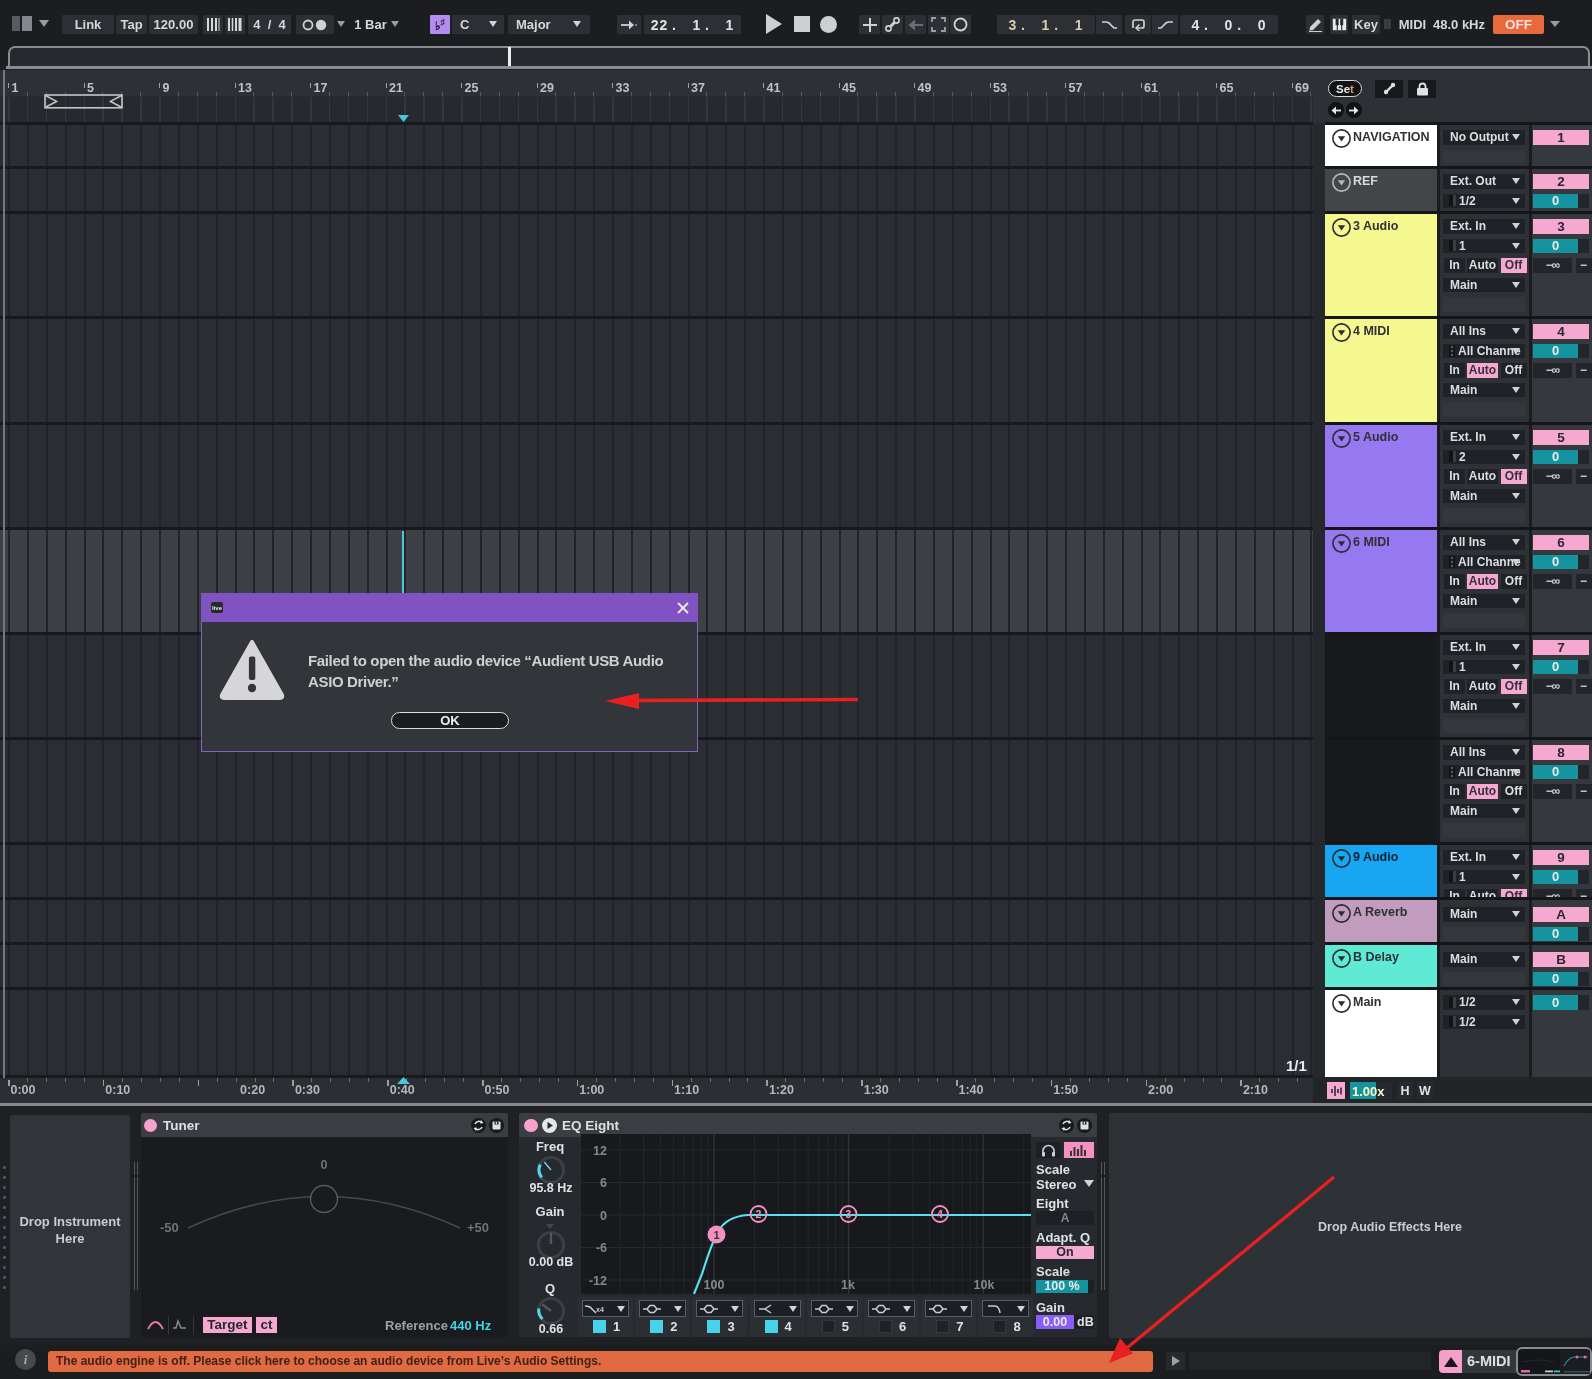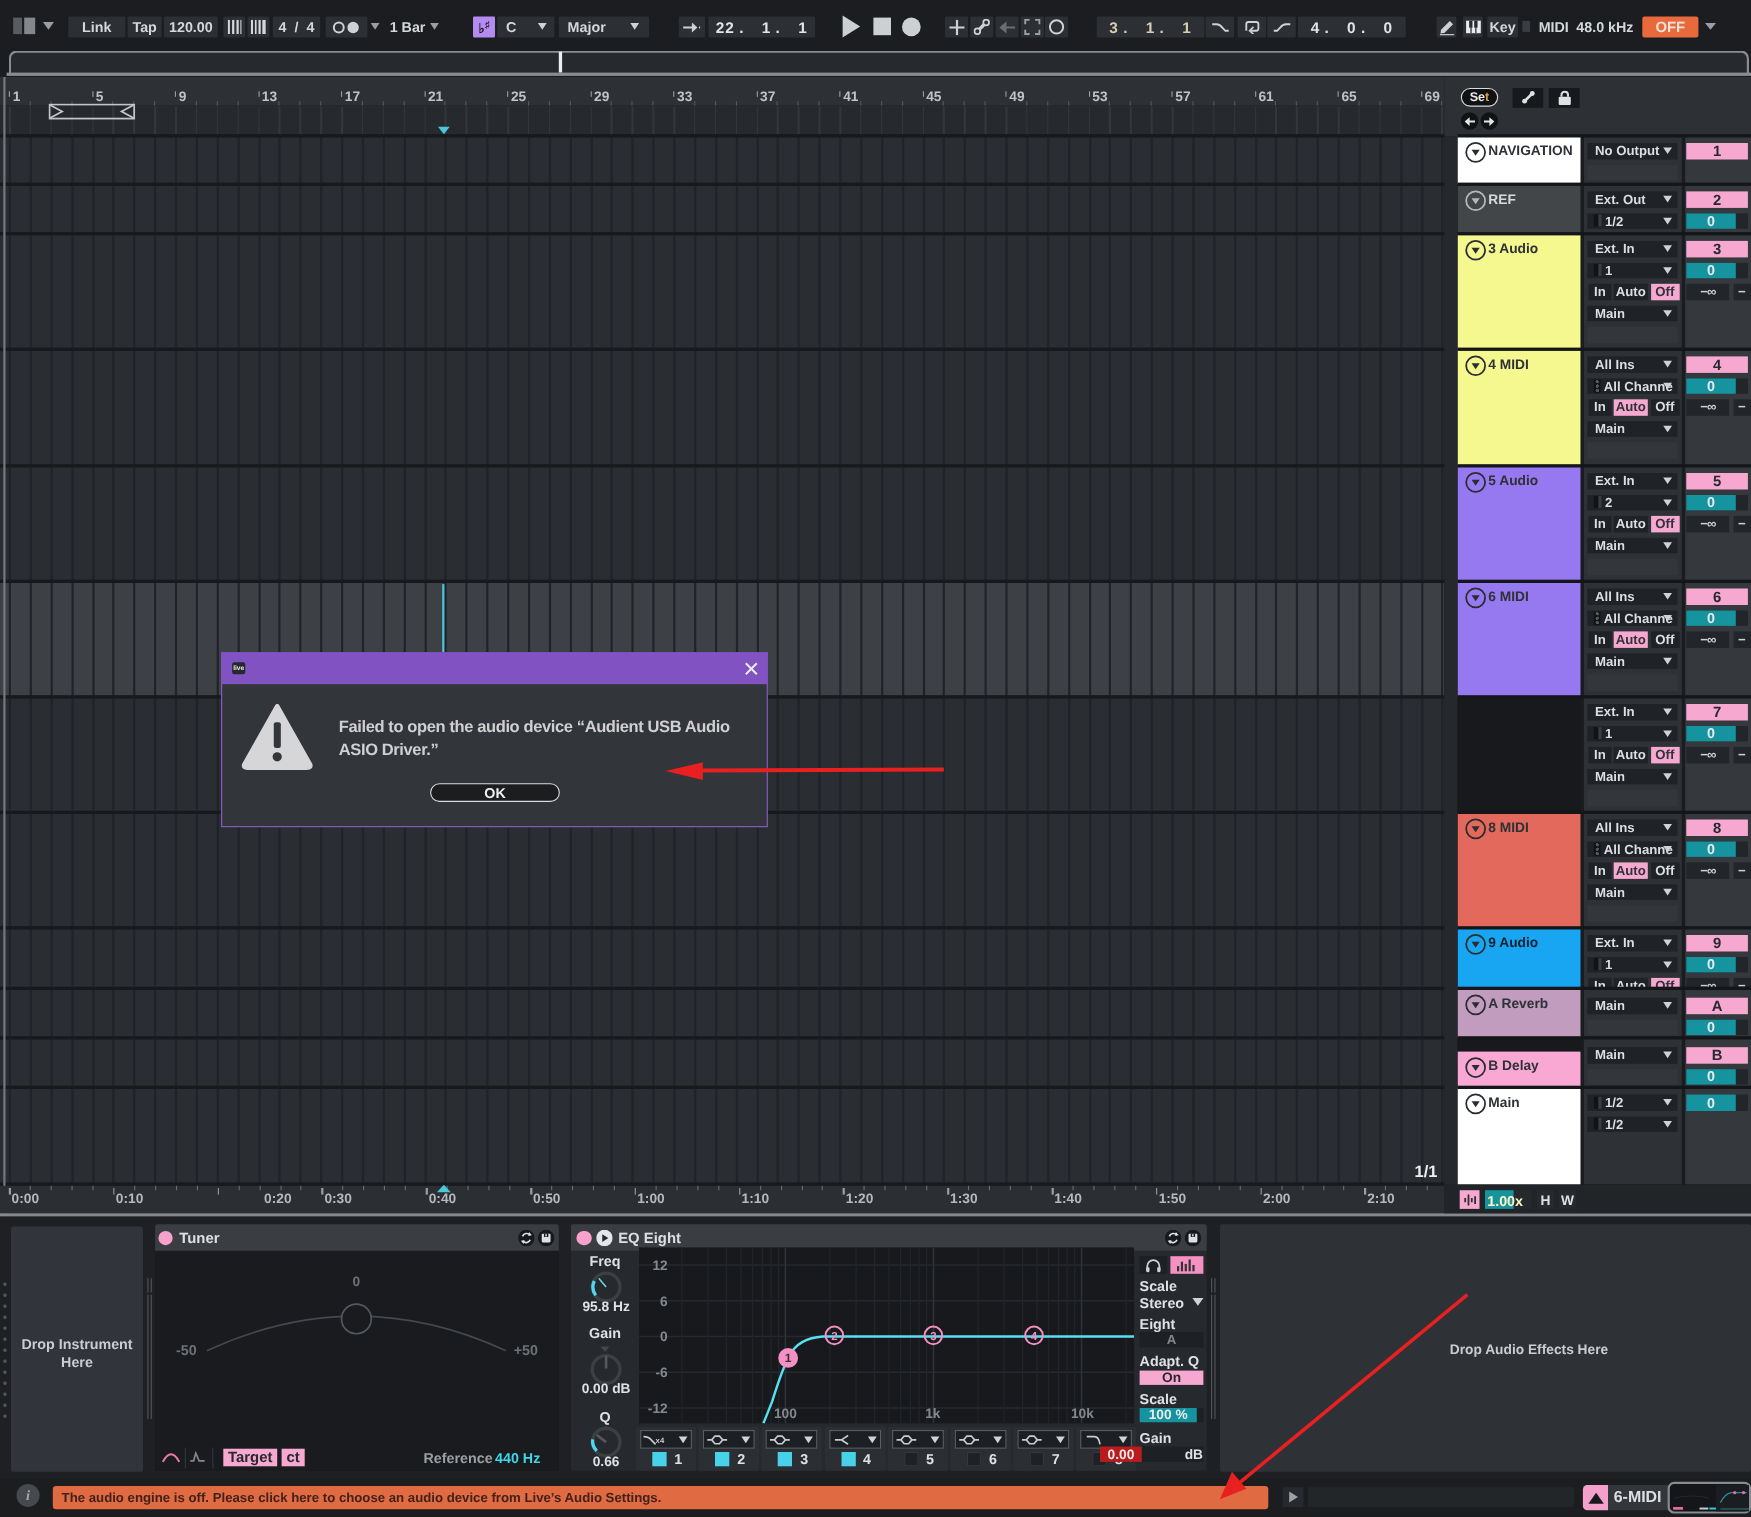--- a/index.html
+++ b/index.html
@@ -772,27 +772,20 @@
       <div class="dd" style="left:118px;top:84px;width:82px;height:14.5px;background:#33373c;">
         <span style="margin-left:3px;white-space:nowrap;overflow:hidden;"></span>
       </div>
       <div class="a" style="left:208px;top:6px;width:56px;height:14.5px;background:#f7a8d1;color:#26292d;font-weight:bold;font-size:13.5px;display:flex;align-items:center;justify-content:center;">7</div>
       <div class="a" style="left:208px;top:25.5px;width:56px;height:14.5px;background:#222529;"></div>
       <div class="a" style="left:208px;top:25.5px;width:45px;height:14.5px;background:#15939e;color:#e8ebee;font-weight:bold;font-size:13px;display:flex;align-items:center;justify-content:center;">0</div>
       <div class="a" style="left:208px;top:45px;width:39px;height:14.5px;background:#222529;color:#cfd2d5;font-weight:bold;font-size:12px;display:flex;align-items:center;justify-content:center;letter-spacing:-1px;">−∞</div>
       <div class="a" style="left:251px;top:45px;width:16px;height:14.5px;background:#222529;color:#cfd2d5;font-weight:bold;font-size:12px;display:flex;align-items:center;padding-left:4px;">−</div>
     </div>
     <div class="a" style="left:1325px;top:739px;width:267px;height:105px;overflow:hidden;">
-      <div class="a" style="left:0;top:0;width:112px;height:105px;background:#e2695b;">
-        <svg width="21" height="21" style="position:absolute;left:6px;top:4px;">
-          <circle cx="10.5" cy="10.5" r="8.6" fill="none" stroke="#2a2d30" stroke-width="1.6"></circle>
-          <path d="M6.8,8.2 H14.2 L10.5,13.6 Z" fill="#2a2d30"></path>
-        </svg>
-        <div class="a" style="left:28px;top:6px;font-size:12.5px;font-weight:bold;color:#2e3135;white-space:nowrap;">8 MIDI</div>
-      </div>
       <div class="a" style="left:112px;top:0;width:3px;height:105px;background:#1a1c1f;"></div>
       <div class="a" style="left:115px;top:0;width:89px;height:105px;background:#2e3236;"></div>
       <div class="a" style="left:204px;top:0;width:2.5px;height:105px;background:#1a1c1f;"></div>
       <div class="a" style="left:206.5px;top:0;width:60.5px;height:105px;background:#35393e;"></div>
       <div class="dd" style="left:118px;top:6px;width:82px;height:14.5px;background:#1f2226;">
         <span style="margin-left:3px;white-space:nowrap;overflow:hidden;">All Ins</span>
         <span class="arr"></span>
       </div>
       <div class="dd" style="left:118px;top:25.5px;width:82px;height:14.5px;background:#1f2226;">
         <span style="display:inline-block;width:6px;height:12px;margin-left:2px;background:radial-gradient(circle 1.5px at 3px 2px,#555 1.5px,transparent 1.6px),radial-gradient(circle 1.5px at 3px 6px,#555 1.5px,transparent 1.6px),radial-gradient(circle 1.5px at 3px 10px,#555 1.5px,transparent 1.6px);background-color:#111316;"></span>
@@ -862,21 +855,21 @@
         <span class="arr"></span>
       </div>
       <div class="dd" style="left:118px;top:27.5px;width:82px;height:14.5px;background:#33373c;">
         <span style="margin-left:3px;white-space:nowrap;overflow:hidden;"></span>
       </div>
       <div class="a" style="left:208px;top:8px;width:56px;height:14.5px;background:#f7a8d1;color:#26292d;font-weight:bold;font-size:13.5px;display:flex;align-items:center;justify-content:center;">A</div>
       <div class="a" style="left:208px;top:27.5px;width:56px;height:14.5px;background:#222529;"></div>
       <div class="a" style="left:208px;top:27.5px;width:45px;height:14.5px;background:#15939e;color:#e8ebee;font-weight:bold;font-size:13px;display:flex;align-items:center;justify-content:center;">0</div>
     </div>
     <div class="a" style="left:1325px;top:944px;width:267px;height:45px;overflow:hidden;">
-      <div class="a" style="left:0;top:12px;width:112px;height:45px;background:#f9a8d4;">
+      <div class="a" style="left:0;top:0;width:112px;height:45px;background:#5eead4;">
         <svg width="21" height="21" style="position:absolute;left:6px;top:4px;">
           <circle cx="10.5" cy="10.5" r="8.6" fill="none" stroke="#2a2d30" stroke-width="1.6"></circle>
           <path d="M6.8,8.2 H14.2 L10.5,13.6 Z" fill="#2a2d30"></path>
         </svg>
         <div class="a" style="left:28px;top:6px;font-size:12.5px;font-weight:bold;color:#2e3135;white-space:nowrap;">B Delay</div>
       </div>
       <div class="a" style="left:112px;top:0;width:3px;height:45px;background:#1a1c1f;"></div>
       <div class="a" style="left:115px;top:0;width:89px;height:45px;background:#2e3236;"></div>
       <div class="a" style="left:204px;top:0;width:2.5px;height:45px;background:#1a1c1f;"></div>
       <div class="a" style="left:206.5px;top:0;width:60.5px;height:45px;background:#35393e;"></div>
@@ -1198,21 +1191,21 @@
     <div class="a" style="left:1036px;top:1177px;width:58px;height:14px;font-size:13px;font-weight:bold;color:#dfe2e5;">Stereo<span style="position:absolute;right:0;top:3px;width:0;height:0;border-left:5px solid transparent;border-right:5px solid transparent;border-top:7px solid #d0d3d6;"></span></div>
     <div style="position:absolute;left:1036px;top:1196px;font-size:13px;font-weight:bold;color:#dfe2e5;">Eight</div>
     <div style="position:absolute;left:1036px;top:1211px;width:58px;height:13.5px;background:#1d2024;color:#85898d;font-size:12px;font-weight:bold;display:flex;align-items:center;justify-content:center;">A</div>
     <div style="position:absolute;left:1036px;top:1230px;font-size:13px;font-weight:bold;color:#dfe2e5;">Adapt. Q</div>
     <div style="position:absolute;left:1036px;top:1245.5px;width:58px;height:13.5px;background:#f7a8d1;color:#26292d;font-size:12.5px;font-weight:bold;display:flex;align-items:center;justify-content:center;">On</div>
     <div style="position:absolute;left:1036px;top:1264px;font-size:13px;font-weight:bold;color:#dfe2e5;">Scale</div>
     <div style="position:absolute;left:1036px;top:1279.5px;width:58px;height:13.5px;background:#1d2024;"></div>
     <div style="position:absolute;left:1036px;top:1279.5px;width:52px;height:13.5px;background:#15939e;color:#e8ebee;font-size:12.5px;font-weight:bold;display:flex;align-items:center;justify-content:center;">100 %</div>
     <div style="position:absolute;left:1036px;top:1300px;font-size:13px;font-weight:bold;color:#dfe2e5;">Gain</div>
     <div class="a" style="left:1036px;top:1315px;width:58px;height:13.5px;background:#1d2024;"></div>
-    <div class="a" style="left:1000px;top:1315px;width:38px;height:13.5px;background:#b91c1c;color:#e8ebee;font-size:12.5px;font-weight:bold;display:flex;align-items:center;justify-content:center;">0.00</div>
+    <div class="a" style="left:1036px;top:1315px;width:38px;height:13.5px;background:#8b5cf6;color:#e8ebee;font-size:12.5px;font-weight:bold;display:flex;align-items:center;justify-content:center;">0.00</div>
     <div class="a" style="left:1077px;top:1315px;font-size:12.5px;font-weight:bold;color:#dfe2e5;">dB</div>
     <div style="position:absolute;left:1100.5px;top:1162px;width:1.5px;height:13px;background:#54585c;"></div>
     <div style="position:absolute;left:1100.5px;top:1177px;width:1.5px;height:113px;background:#54585c;"></div>
     <div style="position:absolute;left:1103.5px;top:1162px;width:1.5px;height:13px;background:#54585c;"></div>
     <div style="position:absolute;left:1103.5px;top:1177px;width:1.5px;height:113px;background:#54585c;"></div>
     <div style="position:absolute;left:1109px;top:1113px;width:483px;height:225px;background:#2e3136;border-radius:2px;"></div>
     <div style="position:absolute;left:1190px;top:1220px;width:400px;height:16px;font-size:12.5px;font-weight:bold;color:#c9ccd0;text-align:center;">Drop Audio Effects Here</div>
     <div style="position:absolute;left:0;top:1345px;width:1592px;height:34px;background:#1b1d1f;"></div>
     <div class="a" style="left:15px;top:1349px;width:21px;height:21px;border-radius:50%;background:#46494e;color:#a6aaae;font-size:13px;font-weight:bold;display:flex;align-items:center;justify-content:center;font-family:'Liberation Serif',serif;font-style:italic;">i</div>
     <div style="position:absolute;left:48px;top:1350.5px;width:1105px;height:21.5px;background:#e06a42;border-radius:3px;"></div>

